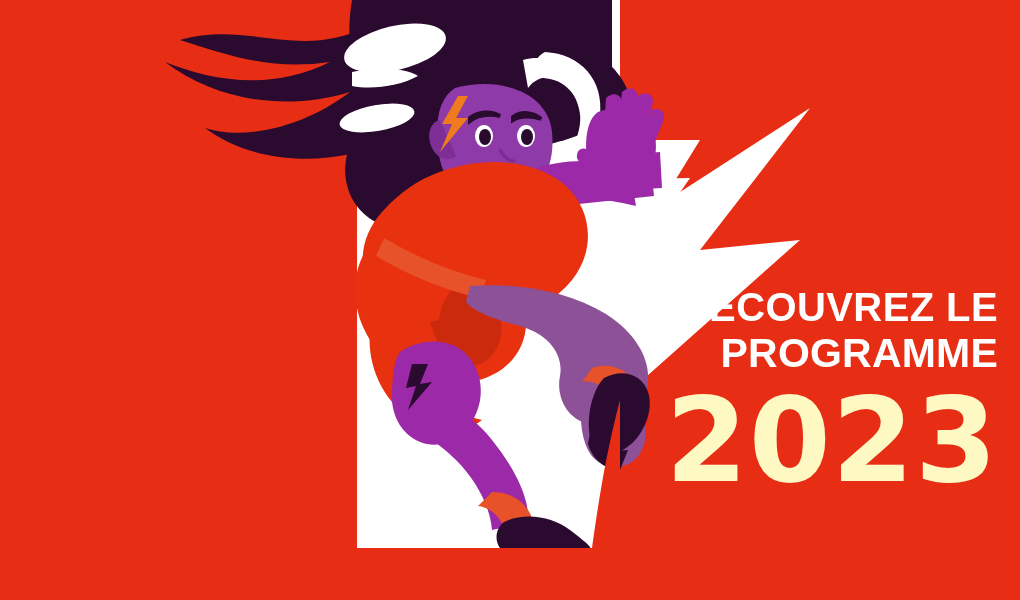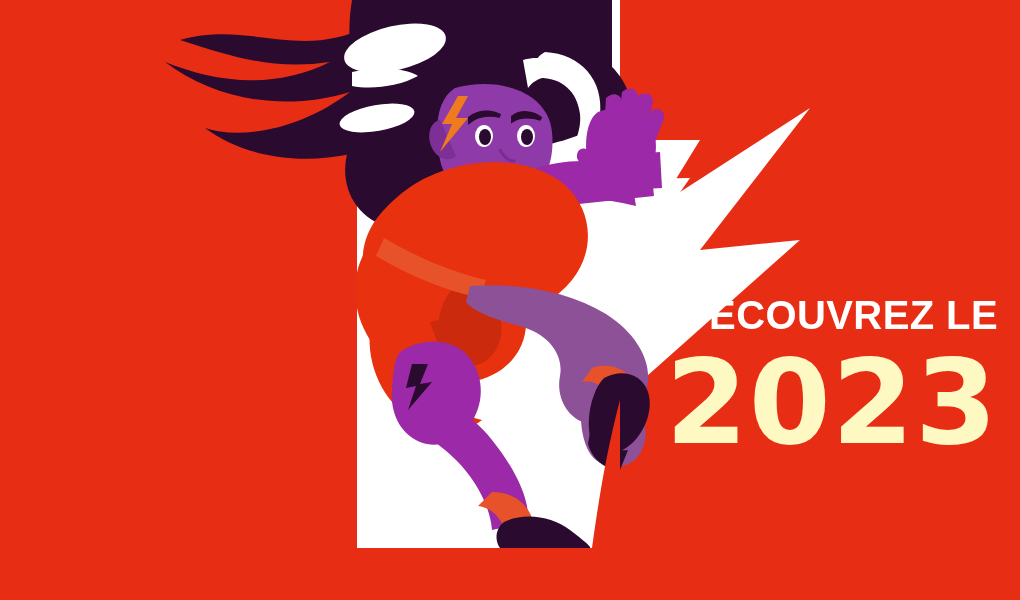--- a/index.html
+++ b/index.html
@@ -22,21 +22,21 @@
     position: absolute;
     left: 0;
     top: 0;
     width: 1020px;
     height: 600px;
     display: block;
   }
   .headline-block {
     position: absolute;
     right: 22px;
-    top: 292px;
+    top: 284px;
     width: 370px;
     text-align: right;
     pointer-events: none;
   }
   .headline-line {
     display: block;
     color: #ffffff;
     font-family: "Liberation Sans", sans-serif;
     font-weight: bold;
     font-size: 40px;
@@ -225,16 +225,17 @@
       <path d="M590,432 C600,444 614,452 628,450 L620,470
                C604,470 592,458 588,444 Z" fill="#2a0a2e"></path>
     </g>
 
     <path d="M620,400 L620,548 L592,548 C596,520 604,460 620,400 Z" fill="#e82d15"></path>
 
   </svg>
 
   <div class="headline-block">
     <span class="headline-line line1">DÉCOUVREZ LE</span>
+    <span class="headline-line line2">PROGRAMME</span>
     <span class="year-line">2023</span>
   </div>
 
 </div>
 
 </body></html>

